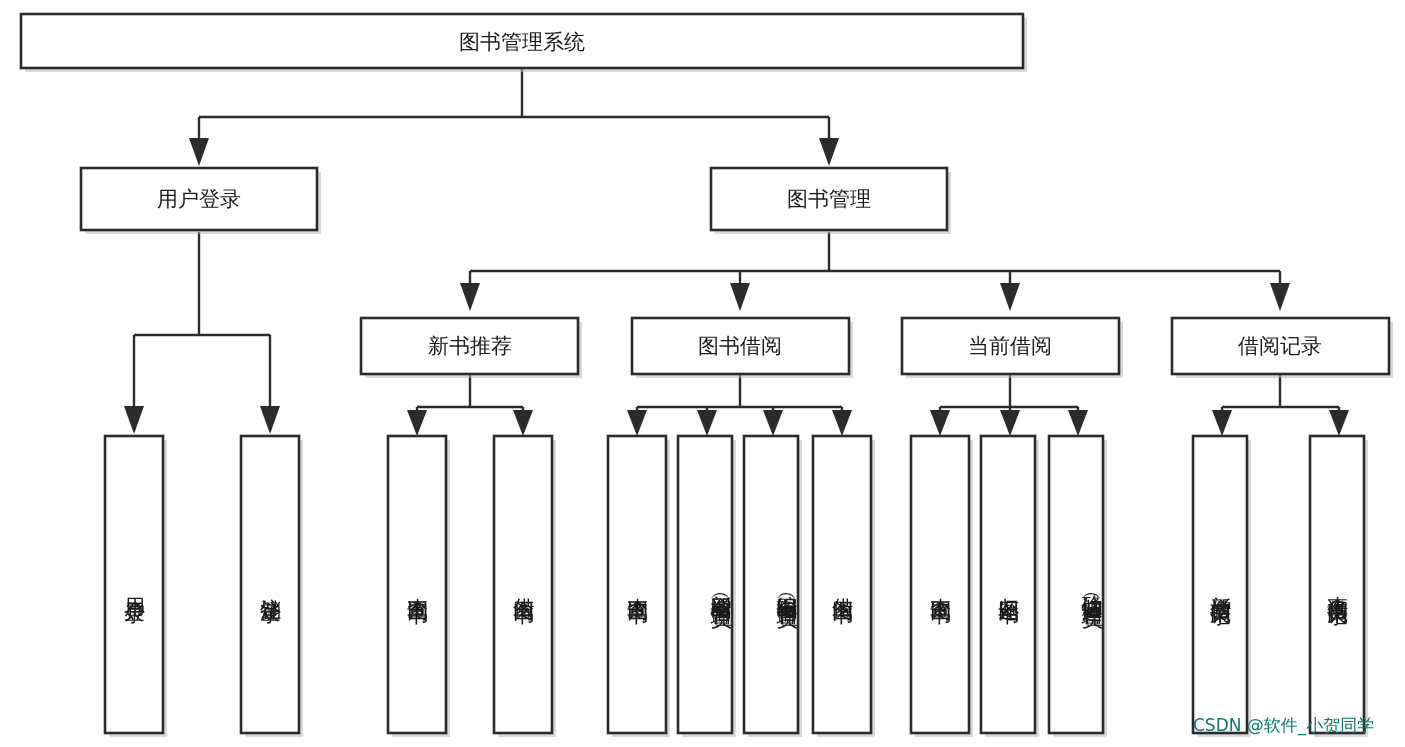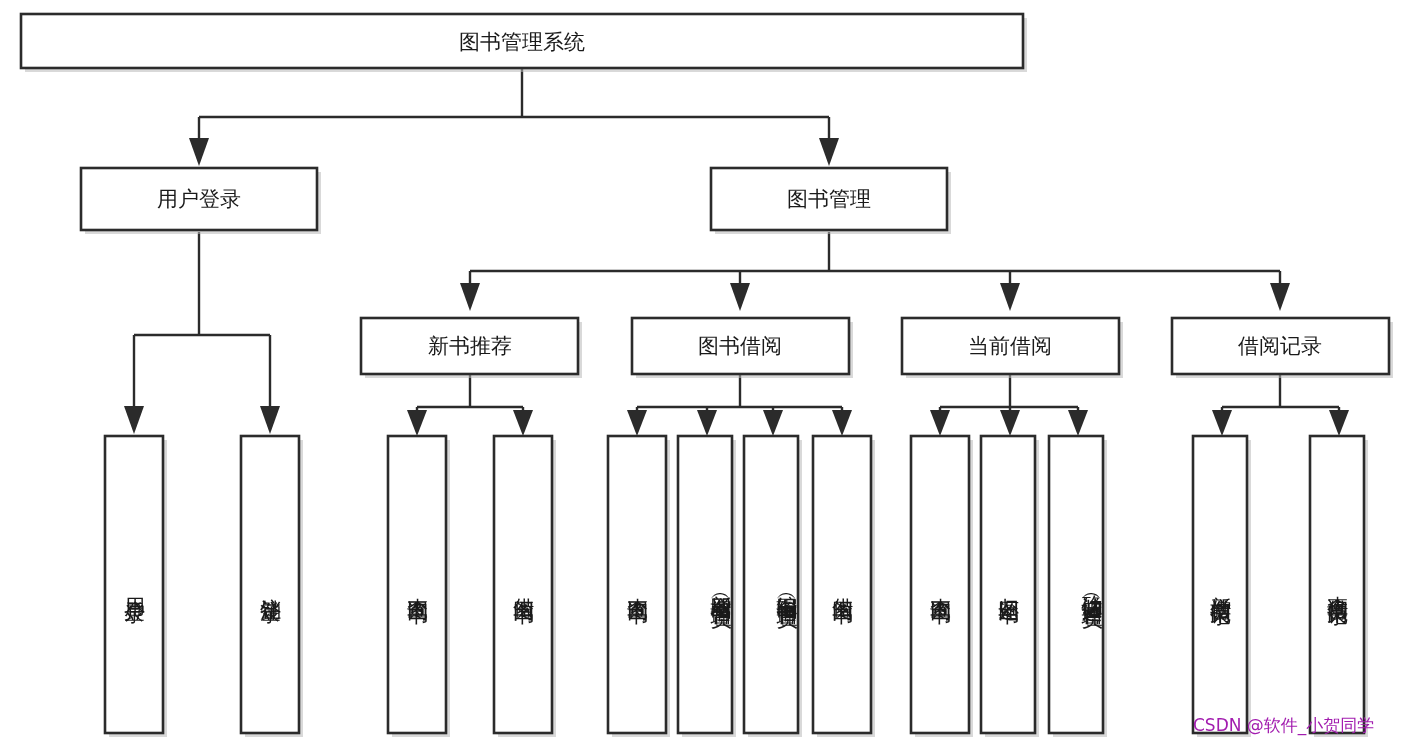--- a/index.html
+++ b/index.html
@@ -64,21 +64,21 @@
     align-items: center;
     justify-content: center;
     white-space: nowrap;
     letter-spacing: 2px;
     pointer-events: none;
   }
   .watermark {
     position: absolute;
     font-family: "DejaVu Sans", "Liberation Sans", sans-serif;
     font-size: 17px;
-    color: #a21caf;
+    color: #0f766e;
     white-space: nowrap;
   }
 </style>
 </head>
 <body>
 
 <div id="diagram-root">
 
   <svg class="diagram" viewBox="0 0 1405 747" xmlns="http://www.w3.org/2000/svg">
 

